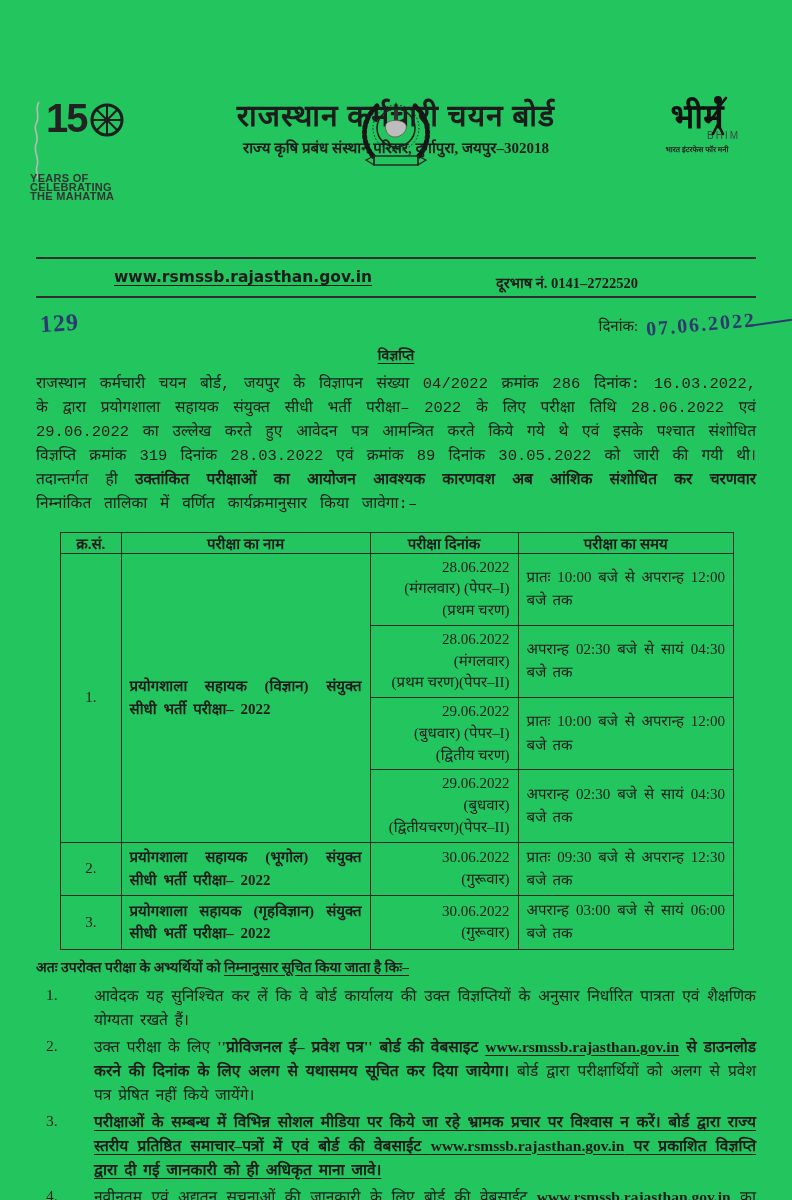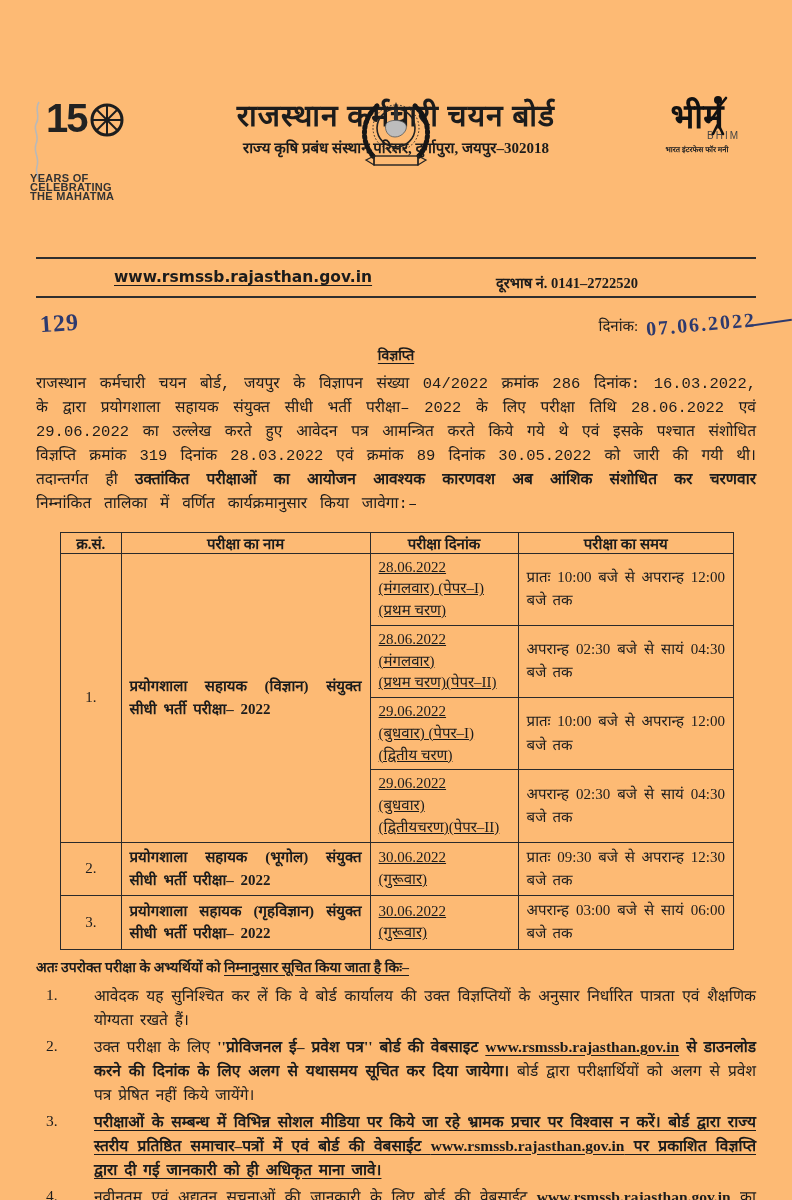--- a/index.html
+++ b/index.html
@@ -1,20 +1,20 @@
 <!DOCTYPE html>
 <html lang="hi"><head>
 <meta charset="utf-8">
 <style>
   html,body{margin:0;padding:0;background:#e8e8e8;}
   .page{
     position:relative;
     width:792px;height:1200px;
     margin:0 auto;
-    background:#fdba74;
+    background:#22c55e;
     color:#1c1c1c;
     font-family:"Liberation Serif","DejaVu Serif",serif;
     overflow:hidden;
     box-sizing:border-box;
     padding:10px 36px 0 36px;
   }
   
   .hdr{position:relative;height:158px;}
   .logo-150{position:absolute;left:-6px;top:4px;width:130px;}
   .logo-150 .row{display:flex;align-items:flex-start;}
@@ -44,21 +44,21 @@
   .notice-title{text-align:center;font-size:14px;font-weight:bold;text-decoration:underline;text-underline-offset:3px;margin-top:8px;}
   .intro{font-size:15.5px;line-height:24px;text-align:justify;word-spacing:3.5px;margin-top:8px;font-family:Liberation Mono, monospace;}
   .b{font-weight:bold;}
   .u{text-decoration:underline;text-underline-offset:3px;}
   
   table.exam{border-collapse:collapse;width:calc(100% - 46px);margin:4px 22px 6px 24px;font-size:15px;}
   table.exam th,table.exam td{border:1.6px solid #2a2a2a;padding:3px 8px;vertical-align:middle;}
   table.exam th{font-weight:bold;padding:0 4px;}
   td.c-sn{text-align:center;width:9%;}
   td.c-exam{width:37%;font-weight:bold;text-align:justify;word-spacing:3px;line-height:1.5;padding:4px 10px;}
-  td.c-date{width:22%;text-align:left;white-space:pre-line;line-height:1.45;padding:6px 4px;text-decoration:underline;}
+  td.c-date{width:22%;text-align:right;white-space:pre-line;line-height:1.45;padding:6px 4px;}
   td.c-time{width:32%;text-align:justify;word-spacing:2.5px;line-height:1.55;vertical-align:top;padding:5px 9px;}
   
   .aftah{font-size:14px;margin:2px 0 4px 0;line-height:24px;}
   .points{margin-top:2px;}
   .pt{display:flex;margin-bottom:3px;}
   .pt .num{width:58px;flex:0 0 58px;font-size:15.5px;padding-left:10px;box-sizing:border-box;padding-top:2px;}
   .pt .ptext{flex:1;font-size:15.5px;line-height:24px;text-align:justify;word-spacing:3px;}
 </style>
 </head>
 <body>

